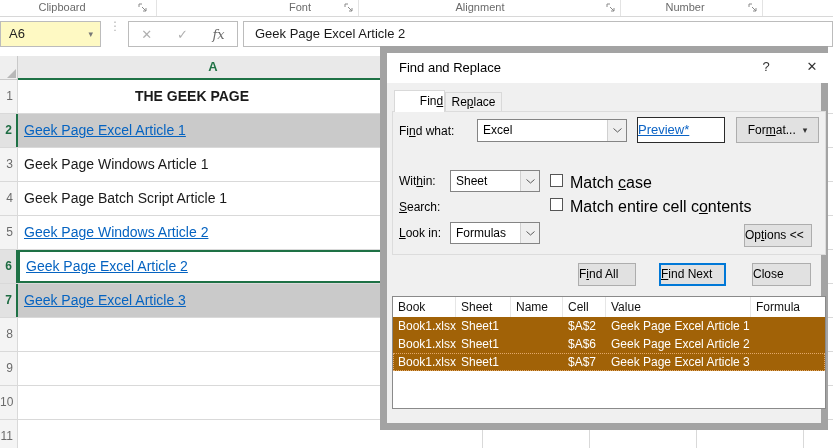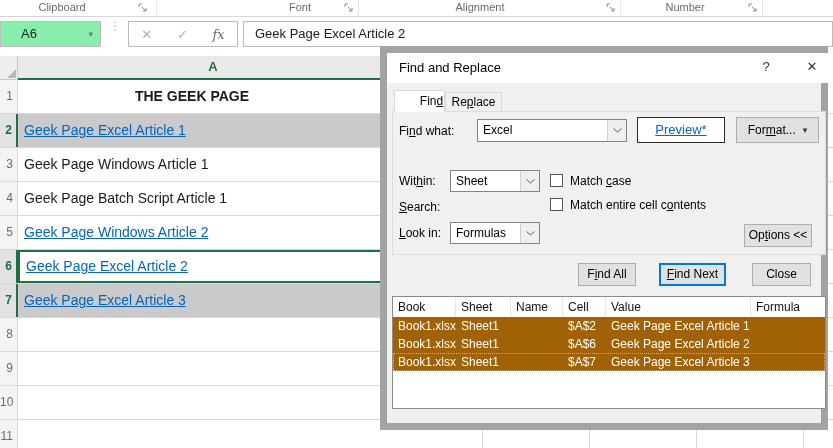--- a/index.html
+++ b/index.html
@@ -8,21 +8,21 @@
   #screen { position:relative; width:833px; height:448px; background:#fff; overflow:hidden; }
 
   
   .ribbon { position:absolute; left:0; top:0; width:833px; height:17px; background:#fff; border-bottom:1px solid #d8d8d8; }
   .rgroup-label { position:absolute; top:1px; width:84px; text-align:center; font-size:11px; color:#6a6a6a; }
   .launcher { position:absolute; top:3px; width:11px; height:11px; cursor:pointer; }
   .rsep { position:absolute; top:0; height:16px; border-left:1px solid #e3e3e3; }
 
   
   .fbar { position:absolute; left:0; top:18px; width:833px; height:36px; background:#fff; }
-  .namebox { position:absolute; left:0; top:3px; width:101px; height:26px; border:1px solid #bcbcbc; background:#86efac; font-size:13px; color:#222; line-height:24px; padding-left:20px; }
+  .namebox { position:absolute; left:0; top:3px; width:101px; height:26px; border:1px solid #bcbcbc; background:#fef9c3; font-size:13px; color:#222; line-height:24px; padding-left:8px; }
   .namebox .dd { position:absolute; right:7px; top:0; color:#777; font-size:9px; }
   .fdots { position:absolute; left:109px; top:4px; color:#b5b5b5; font-size:12px; letter-spacing:0; line-height:8px; }
   .fxbox { position:absolute; left:128px; top:3px; width:110px; height:26px; border:1px solid #bcbcbc; background:#fff; display:flex; align-items:center; justify-content:space-around; }
   .icon-cancel,.icon-enter { color:#b0b0b0; font-size:13px; cursor:pointer; }
   .icon-fx { color:#6a6a6a; font-size:13px; font-style:italic; font-family:"DejaVu Serif", serif; cursor:pointer; }
   .formulabox { position:absolute; left:243px; top:3px; width:590px; height:26px; border:1px solid #bcbcbc; background:#fff; font-size:13px; color:#1a1a1a; line-height:24px; padding-left:11px; }
 
   
   .sheet { position:absolute; left:0; top:56px; width:833px; height:392px; }
   .corner { position:absolute; left:0; top:0; width:18px; height:24px; background:#EFEFEF; border-right:1px solid #c9c9c9; border-bottom:1px solid #c9c9c9; }
@@ -53,30 +53,30 @@
   .pane { position:absolute; left:5px; top:58px; width:434px; height:144px; border:1px solid #DCDCDC; background:#F0F0F0; }
   .lbl { position:absolute; font-size:12px; color:#000; white-space:nowrap; }
   .ac { text-decoration:underline; }
   .combo { position:absolute; background:#fff; border:1px solid #848484; font-size:12px; }
   .combo .val { position:absolute; left:5px; top:3px; white-space:nowrap; }
   .combo .arr { position:absolute; right:0; top:0; bottom:0; width:19px; background:#EFEFEF; border-left:1px solid #D0D0D0; display:flex; align-items:center; justify-content:center; cursor:pointer; }
   .combo-findwhat { left:90px; top:66px; width:150px; height:23px; }
   .combo-within  { left:63px; top:117px; width:90px; height:22px; }
   .combo-search  { left:63px; top:143px; width:90px; height:22px; }
   .combo-lookin  { left:63px; top:169px; width:90px; height:22px; }
-  .btn { position:absolute; background:#E1E1E1; border:1px solid #ADADAD; font-size:12px; text-align:center; cursor:pointer; color:#000; }
+  .btn { position:absolute; background:#E1E1E1; border:1px solid #ADADAD; font-size:12px; cursor:pointer; color:#000; }
   .btn-preview { left:250px; top:64px; width:88px; height:26px; background:#fff; border:1px solid #2b2b2b; }
   .btn-preview span { display:inline-block; margin-top:4px; font-size:13px; color:#0B63C5; text-decoration:underline; }
   .btn-format { left:349px; top:64px; width:83px; height:26px; display:flex; align-items:center; justify-content:center; gap:7px; }
   .btn-options { left:357px; top:171px; width:68px; height:23px; line-height:21px; }
   .btn-findall { left:191px; top:210px; width:58px; height:23px; line-height:21px; }
   .btn-findnext { left:272px; top:210px; width:67px; height:23px; line-height:18px; border:2px solid #0078D7; }
   .btn-close { left:365px; top:210px; width:59px; height:23px; line-height:21px; }
   .chk { position:absolute; left:163px; width:13px; height:13px; background:#fff; border:1px solid #555; cursor:pointer; }
-  .chk-label { position:absolute; left:183px; font-size:12px; white-space:nowrap; }
+  .chk-label { position:absolute; left:183px; font-size:16px; white-space:nowrap; }
   .fmt-dd { font-size:9px; color:#333; }
 
   
   .rlist { position:absolute; left:5px; top:243px; width:434px; height:113px; background:#fff; border:1px solid #8A8A8A; }
   .rhead { position:absolute; left:0; top:0; width:432px; height:20px; display:flex; }
   .rhead .hc { font-size:12px; color:#111; padding:3px 0 0 5px; border-right:1px solid #E6E6E6; overflow:hidden; }
   .rrow { position:absolute; left:0; width:432px; height:18px; background:#a16207; color:#fff; display:flex; cursor:pointer; }
   .rrow .c { font-size:12px; padding:2px 0 0 5px; white-space:nowrap; overflow:hidden; }
   .rrow.focus { outline:1px dotted #E3A869; outline-offset:-1px; }
   .c-book{width:63px;} .c-sheet{width:55px;} .c-name{width:52px;} .c-cell{width:43px;} .c-value{width:145px;} .c-formula{width:74px;}

